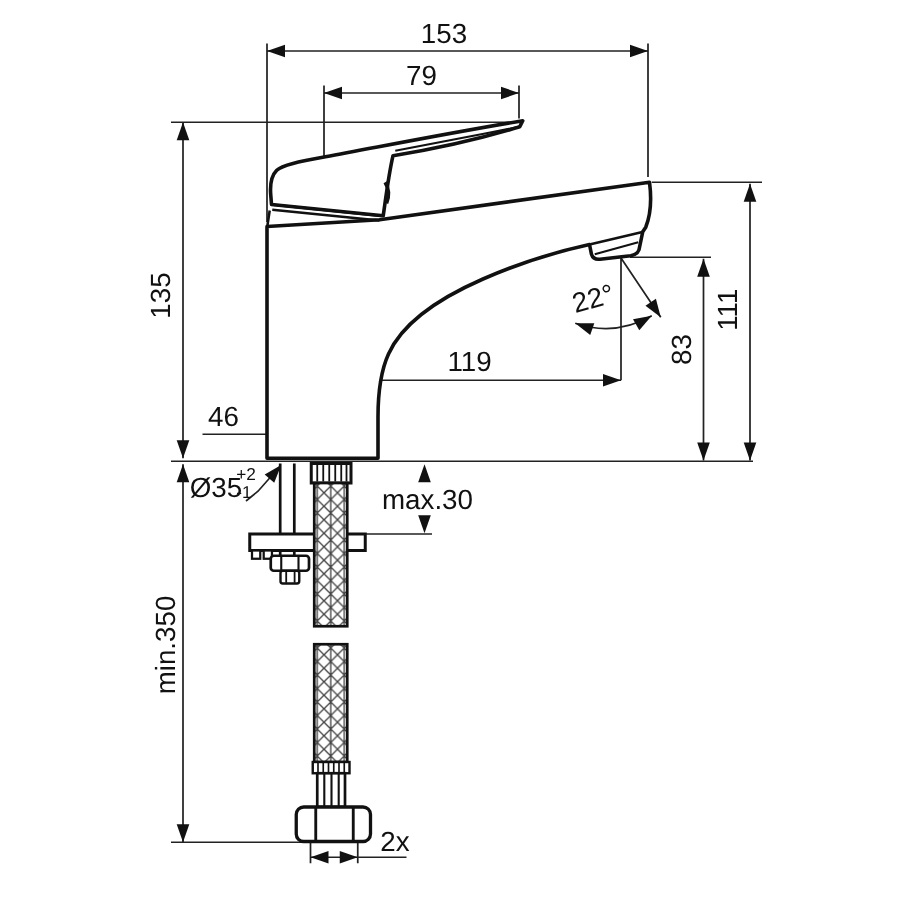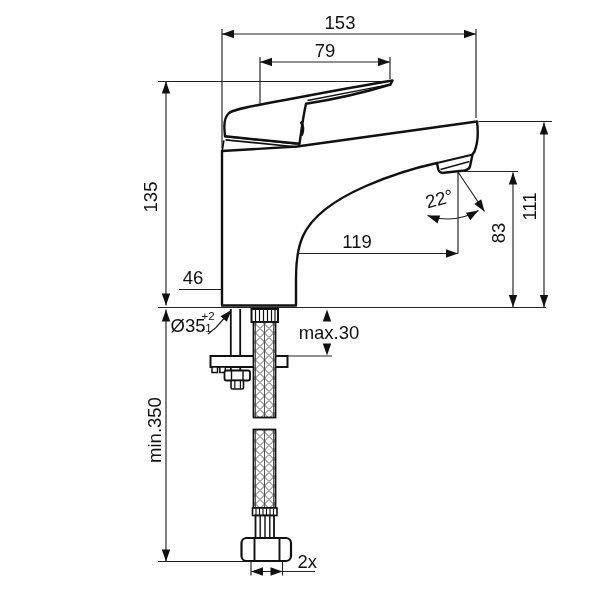--- a/index.html
+++ b/index.html
@@ -8,21 +8,20 @@
     background: #ffffff;
     width: 600px;
     height: 600px;
     overflow: hidden;
   }
   .stage {
     position: relative;
     width: 515px;
     height: 600px;
     background: #ffffff;
-    margin-left: 44px;
   }
   svg { display: block; }
   .dimtxt {
     font-family: "Liberation Sans", "DejaVu Sans", sans-serif;
     font-size: 18.5px;
     fill: #111111;
   }
   .toltxt {
     font-family: "Liberation Sans", "DejaVu Sans", sans-serif;
     font-size: 11.5px;

